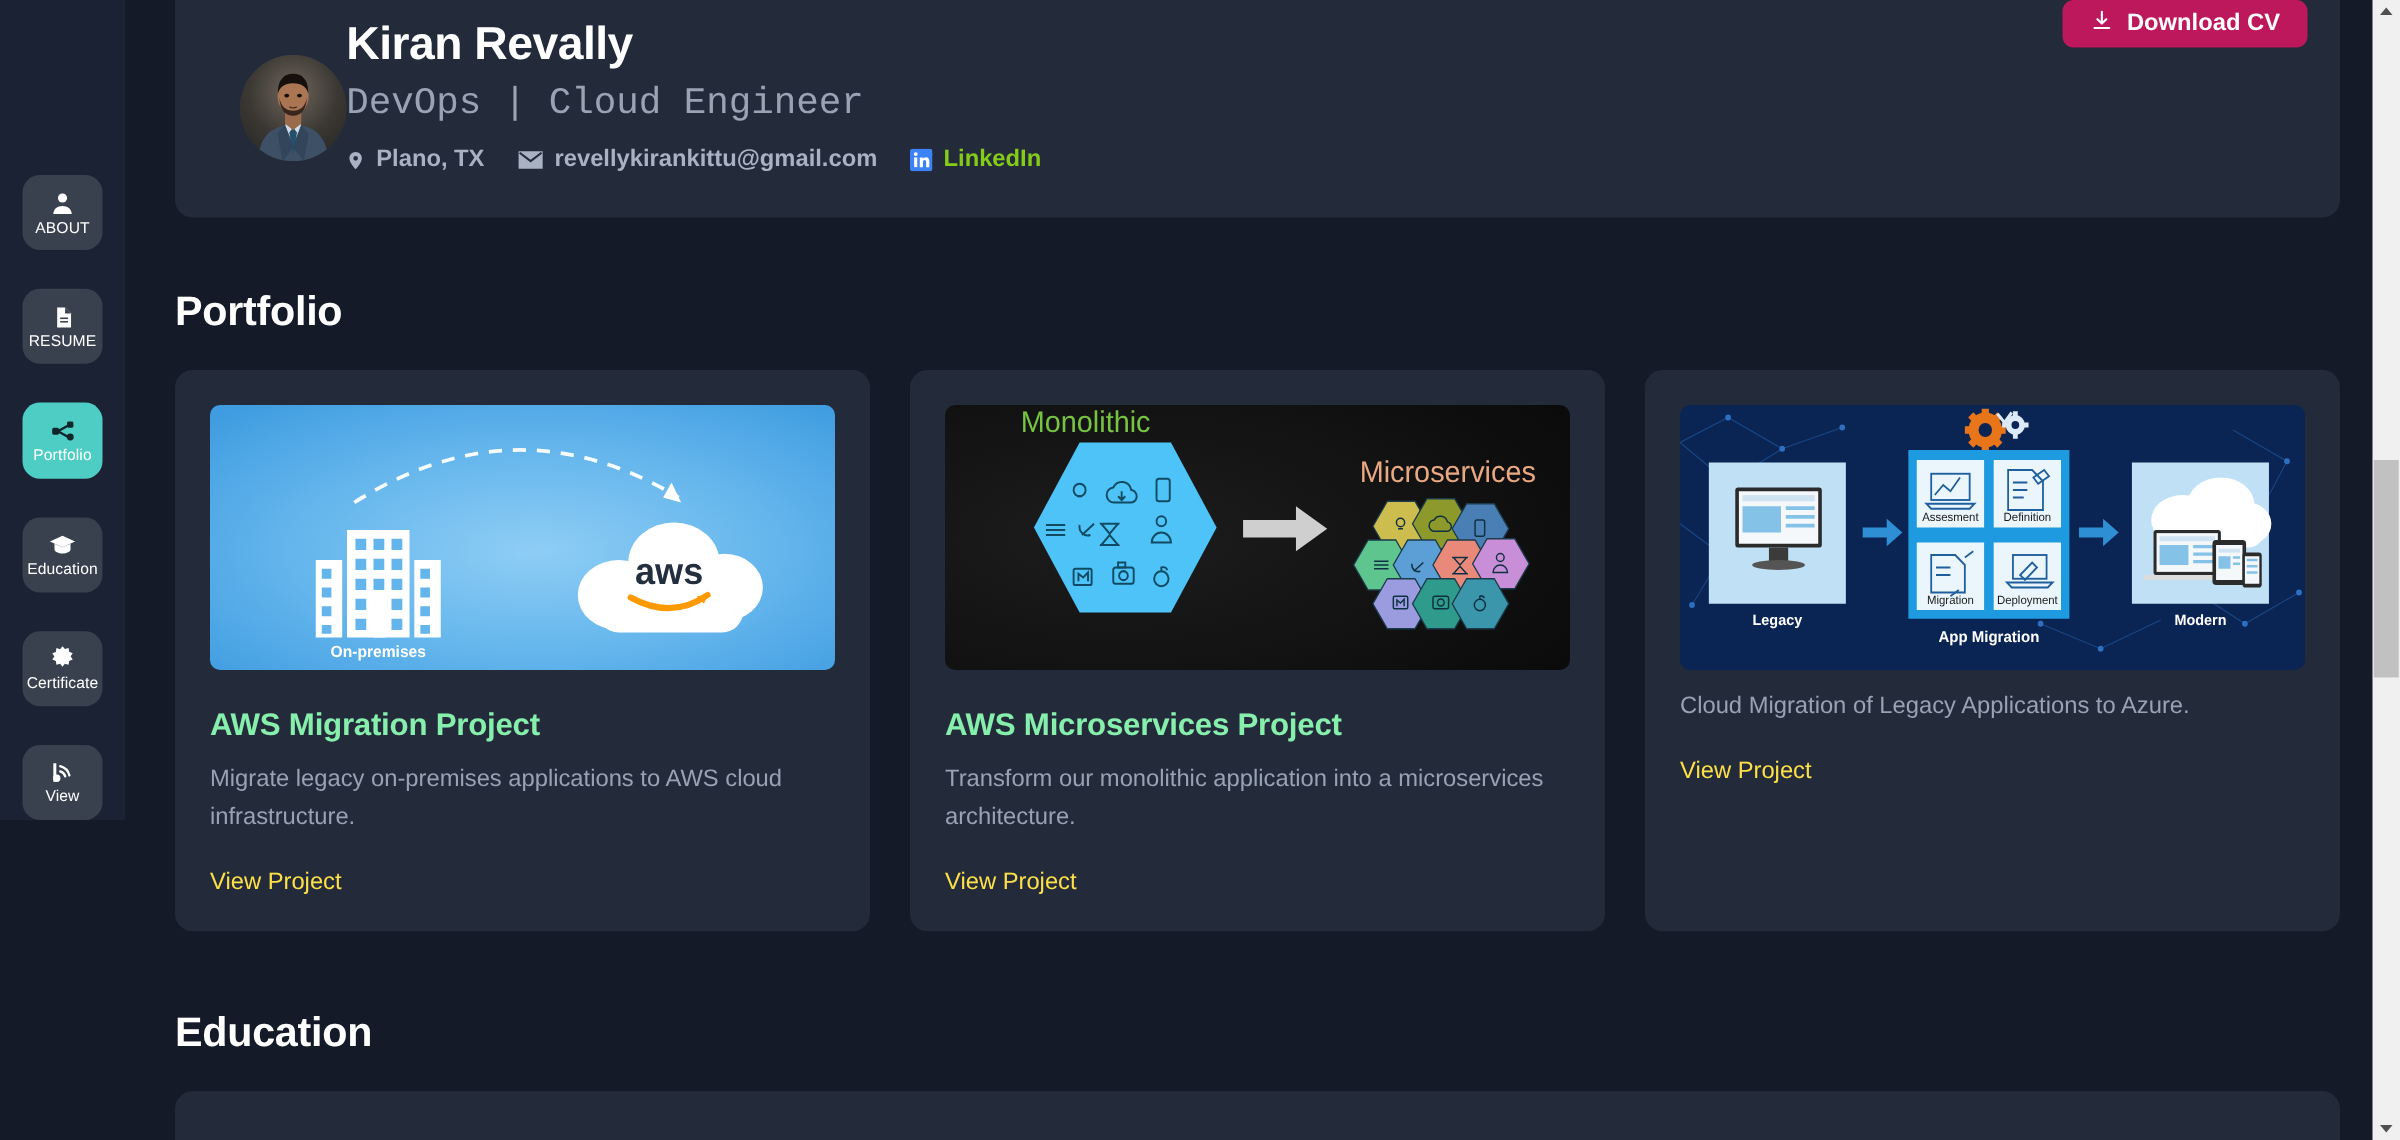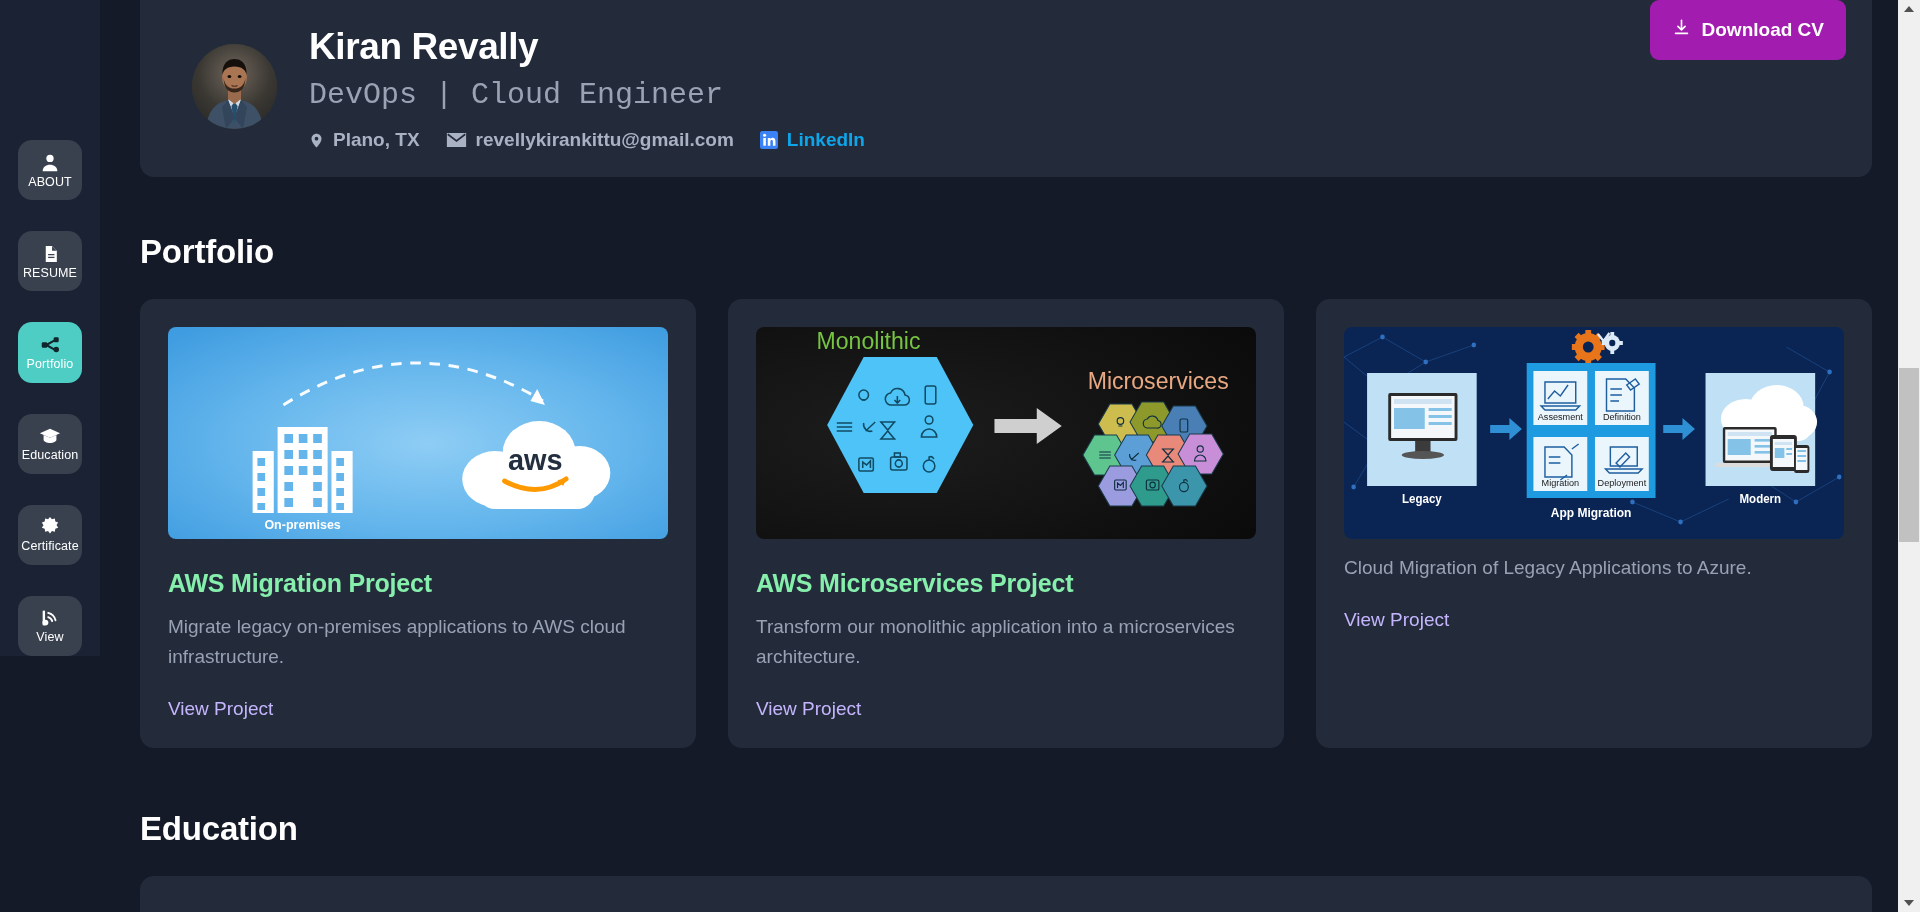--- a/index.html
+++ b/index.html
@@ -70,21 +70,21 @@
   .avatar {
     width: 85px; height: 85px;
     border-radius: 50%;
     margin: 44px 0 0 24px;
     flex: 0 0 85px;
     background: radial-gradient(circle at 50% 38%, #6a6259 0%, #3a3732 55%, #2b2a28 100%);
     overflow: hidden;
     position: relative;
   }
   .avatar svg { display:block; width: 100%; height: 100%; }
-  .profile-text { margin-left: 32px; padding-top: 24px; }
+  .profile-text { padding-top: 12px; }
   .p-name {
     color: #ffffff;
     font-size: 37px;
     font-weight: bold;
     letter-spacing: -0.4px;
     line-height: 46px;
   }
   .p-role {
     color: #9aa3b4;
     font-size: 30px;
@@ -100,32 +100,32 @@
     margin-top: 17px;
   }
   .contact {
     display: flex;
     align-items: center;
     gap: 9px;
     color: #a9b2c2;
     font-size: 19px;
     font-weight: bold;
   }
-  .contact.link { color: #0ea5e9; cursor: pointer; }
+  .contact.link { color: #84cc16; cursor: pointer; }
   .contact .ci { display:flex; align-items:center; }
 
   .download-btn {
     position: absolute;
     top: 22px;
     right: 26px;
-    background: #a21caf;
+    background: #be185d;
     color: #ffffff;
     border: none;
     border-radius: 9px;
-    height: 60px;
+    height: 38px;
     padding: 0 22px;
     display: flex;
     align-items: center;
     gap: 11px;
     font-size: 19px;
     font-weight: bold;
     cursor: pointer;
     font-family: "Liberation Sans", sans-serif;
   }
 
@@ -165,21 +165,21 @@
     margin-top: 30px;
     letter-spacing: -0.2px;
   }
   .card-desc {
     color: #98a2b3;
     font-size: 19px;
     line-height: 30px;
     margin-top: 14px;
   }
   .card-link {
-    color: #c4b5fd;
+    color: #fde047;
     font-size: 19px;
     margin-top: 26px;
     cursor: pointer;
     align-self: flex-start;
   }
 
   
   .edu-card {
     background: #232b3b;
     border-radius: 14px;

